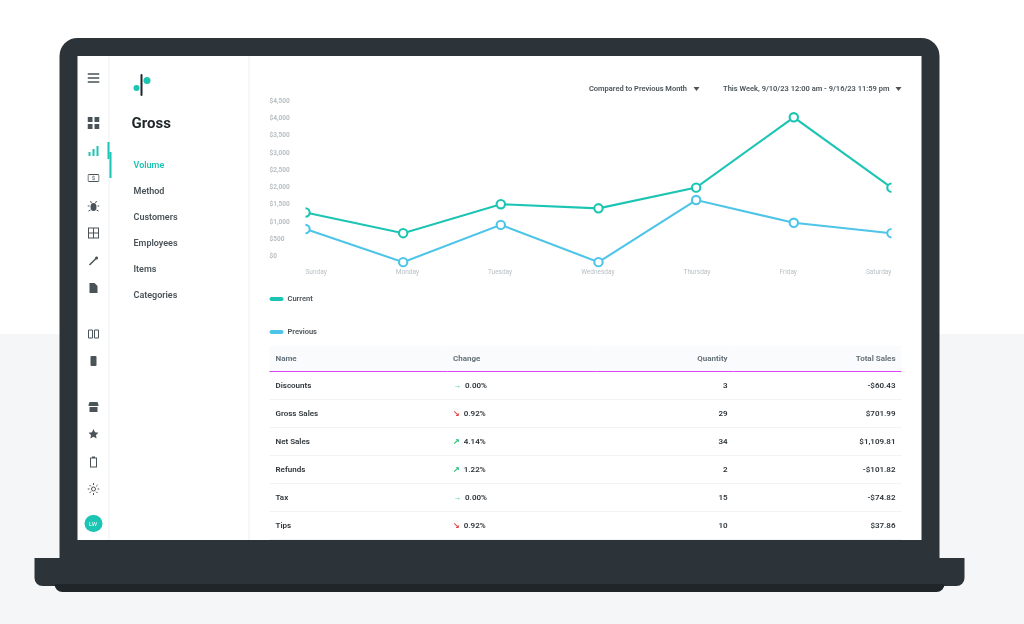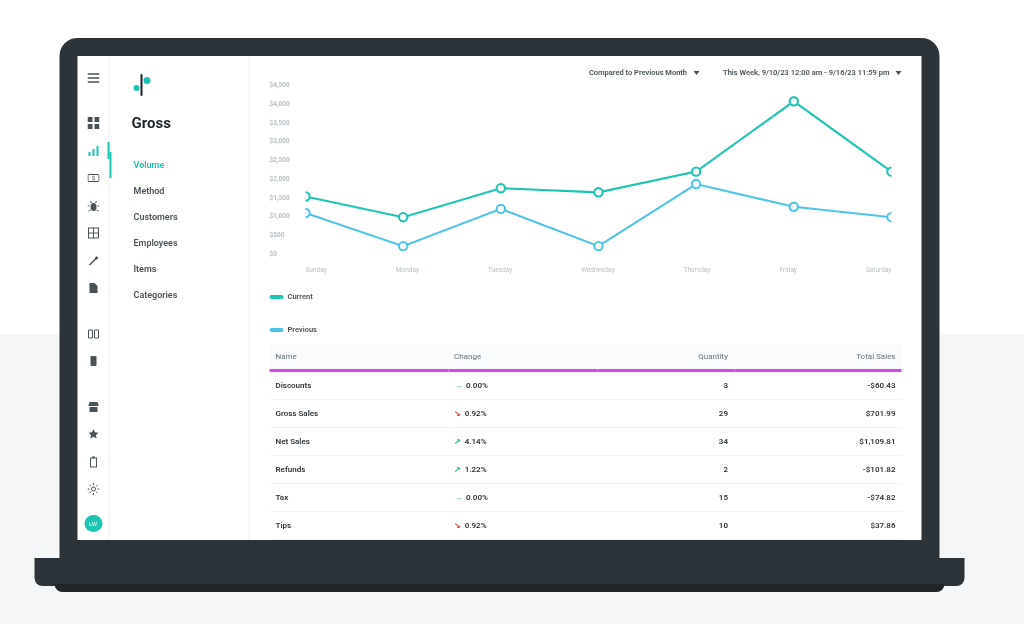--- a/index.html
+++ b/index.html
@@ -98,21 +98,21 @@
   .logo .dot2{position:absolute;left:2px;top:11px;width:6px;height:6px;border-radius:50%;background:#1bc4b3;}
   .subnav h1 { font-size: 15px; font-weight:700; margin-bottom:20px; color:#1f2528;}
   .subnav .navitem {
     font-size: 9px; font-weight:600; color:#4a5358;
     padding: 8px 0; cursor:pointer;
     border-left: 2px solid transparent;
     margin-left:-22px; padding-left:22px;
   }
   .subnav .navitem.active { color:#1bc4b3; border-left-color:#1bc4b3; }
   
-  .main { flex:1; padding: 12px 20px 0 20px; display:flex; flex-direction:column; }
+  .main { flex:1; padding: 28px 20px 0 20px; display:flex; flex-direction:column; }
   .topbar { display:flex; justify-content:flex-end; gap:24px; margin-bottom:10px;}
   .dd {
     font-size:7.5px; font-weight:600; color:#4a5358;
     display:flex; align-items:center; gap:6px; cursor:pointer;
   }
   .chev { width:0;height:0;border-left:3px solid transparent;border-right:3px solid transparent;border-top:4px solid #4a5358;}
   .chart-wrap { position:relative; height:200px; margin-top:6px;}
   .yaxis { position:absolute; left:0; top:0; bottom:22px; width:30px; }
   .ytick { position:absolute; left:0; font-size:6.5px; color:#b7bfc4; transform:translateY(-50%);font-weight:bold; }
   .plot {
@@ -122,21 +122,21 @@
     position:absolute; left:36px; right:10px; bottom:0; height:18px;
     display:flex; justify-content:space-between;
   }
   .xtick { font-size:6.5px; color:#b7bfc4; }
   .marker { fill:#fff; stroke-width:2; }
   .legend { display:flex; justify-content:center; gap:24px; margin:8px 0 10px; font-size:7.5px; font-weight:600; color:#4a5358;flex-direction:column;}
   .legend .sw { width:14px;height:4px;border-radius:2px;display:inline-block;margin-right:4px;vertical-align:middle;}
   .sw.cur{background:#1bc4b3;} .sw.prev{background:#4ec5e8;}
   
   .tbl { width:100%; border-collapse:collapse; font-size:8px;}
-  .tbl th { text-align:left; font-weight:400; color:#66727a; padding:8px 6px; background:#fafbfc; border-bottom:3px solid #d946ef;margin-left:12px;}
+  .tbl th { text-align:left; font-weight:700; color:#66727a; padding:8px 6px; background:#fafbfc; border-bottom:1px solid #d946ef;margin-left:12px;}
   .tbl th.r,.tbl td.r{text-align:right;}
   .tbl td { padding:9px 6px; border-bottom:1px solid #f1f3f5; font-weight:600; color:#2d3439;}
   .chg { display:flex; align-items:center; gap:4px;}
   .arrow-up{color:#1fbf75;}
   .arrow-down{color:#e24a4a;}
   .arrow-flat{color:#1fbf75;}
 </style>
 </head>
 <body>
 

